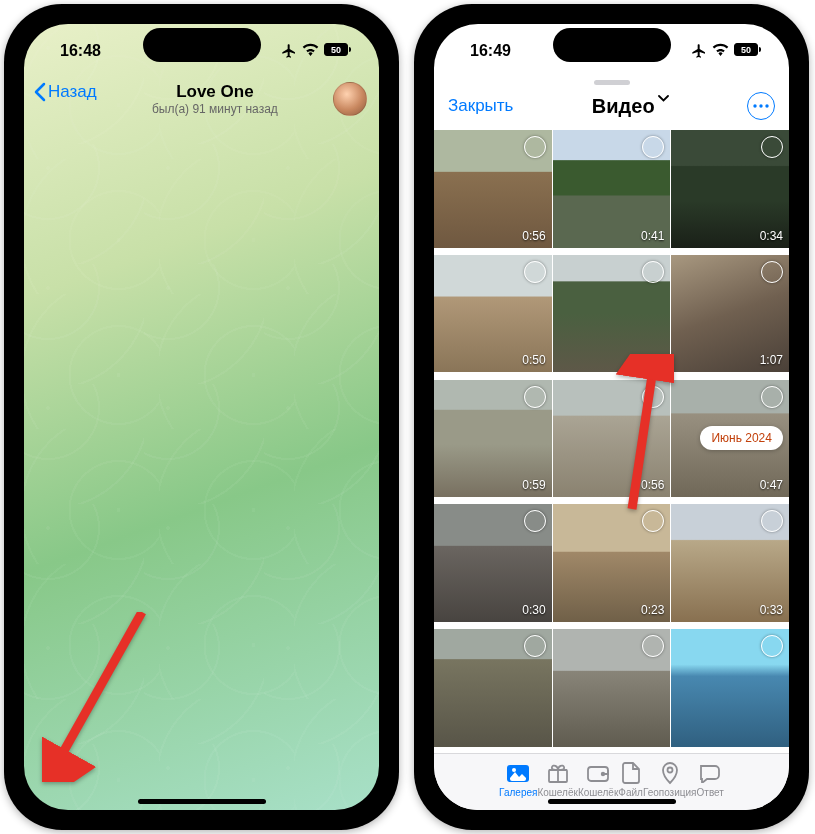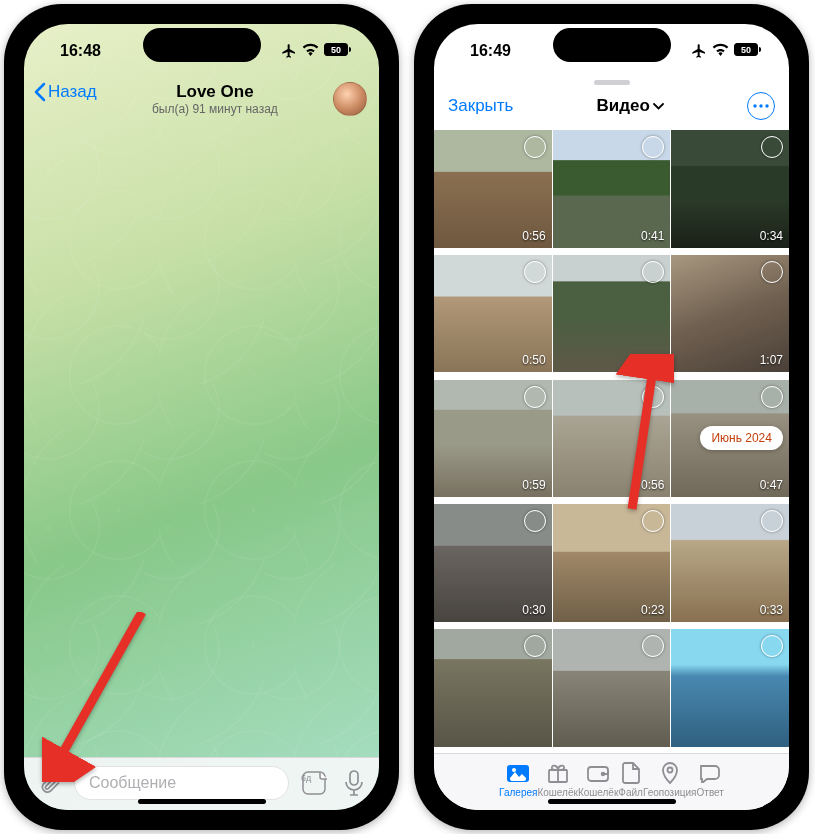--- a/index.html
+++ b/index.html
@@ -71,21 +71,21 @@
 
   
   .gallery-screen { background: #fff; }
   .sheet-cap { height: 8px; display:flex; justify-content:center; align-items:center; }
   .sheet-cap::before { content:''; width:36px; height:5px; background:#d0d0d4; border-radius:3px; }
   .gal-header {
     display: flex; align-items: center; justify-content: space-between;
     padding: 6px 14px 10px 14px;
   }
   .close-btn { color: #007aff; font-size: 17px; cursor: pointer; }
-  .vid-dd { color: #000; font-size: 17px; font-weight: 600; display: flex; align-items: center; gap: 3px; cursor:pointer; }
+  .vid-dd { color: #000; font-size: 20px; font-weight: 600; display: flex; gap: 3px; cursor:pointer; }
   .more-btn {
     width: 28px; height: 28px; border: 1.5px solid #007aff; border-radius: 50%;
     display: flex; align-items: center; justify-content: center; color: #007aff; cursor:pointer;
   }
   .grid { flex: 1; display: grid; grid-template-columns: repeat(3,1fr); gap: 1px; background: #fff; overflow: hidden; }
   .cell {
     position: relative; aspect-ratio: 1/1; overflow: hidden; cursor:pointer;
   }
   .cell-bg { width:100%; height:100%; }
   .select-ring {
@@ -164,41 +164,20 @@
       </div>
       <div class="title-col">
         <div class="chat-title">Love One</div>
         <div class="chat-sub">был(а) 91 минут назад</div>
       </div>
       <div class="avatar"></div>
     </div>
 
     <div class="chat-body"></div>
 
-    <div class="input-bar">
-      <span class="attach-icon">
-        <svg width="24" height="24" viewBox="0 0 24 24" fill="none" stroke="#8e8e93" stroke-width="1.7">
-            <path d="M21 11.5l-8.5 8.5a5 5 0 01-7-7l9-9a3.3 3.3 0 014.7 4.7l-9 9a1.7 1.7 0 01-2.4-2.4l8-8"></path>
-          </svg>
-      </span>
-      <div class="msg-input">Сообщение</div>
-      <span class="sticker-icon" style="position:relative;">
-        <svg width="26" height="26" viewBox="0 0 26 26" fill="none" stroke="#8e8e93" stroke-width="1.5">
-            <rect x="2" y="2" width="22" height="22" rx="5"></rect>
-            <path d="M19 2v5a2 2 0 002 2h5" fill="#fff" stroke="#8e8e93"></path>
-          </svg>
-        <span style="position:absolute; left:4px; top:7px; font-size:9px; color:#8e8e93;">6д</span>
-      </span>
-      <span class="mic-icon">
-        <svg width="22" height="26" viewBox="0 0 22 26" fill="none" stroke="#8e8e93" stroke-width="1.7">
-            <rect x="7" y="1" width="8" height="14" rx="4"></rect>
-            <path d="M3 12a8 8 0 0016 0M11 20v5M7 25h8"></path>
-          </svg>
-      </span>
-    </div>
     <div class="home-ind"></div>
 
     <svg class="arrow-annot" style="left:18px; bottom:28px;" width="110" height="170" viewBox="0 0 110 170">
       <defs>
           <marker id="ah1" markerWidth="8" markerHeight="8" refX="2" refY="4" orient="auto">
             <path d="M0 0L8 4L0 8Z" fill="#e63027"></path>
           </marker>
         </defs>
       <path d="M100 0 L14 153" stroke="#e63027" stroke-width="9" marker-end="url(#ah1)"></path>
     </svg>

